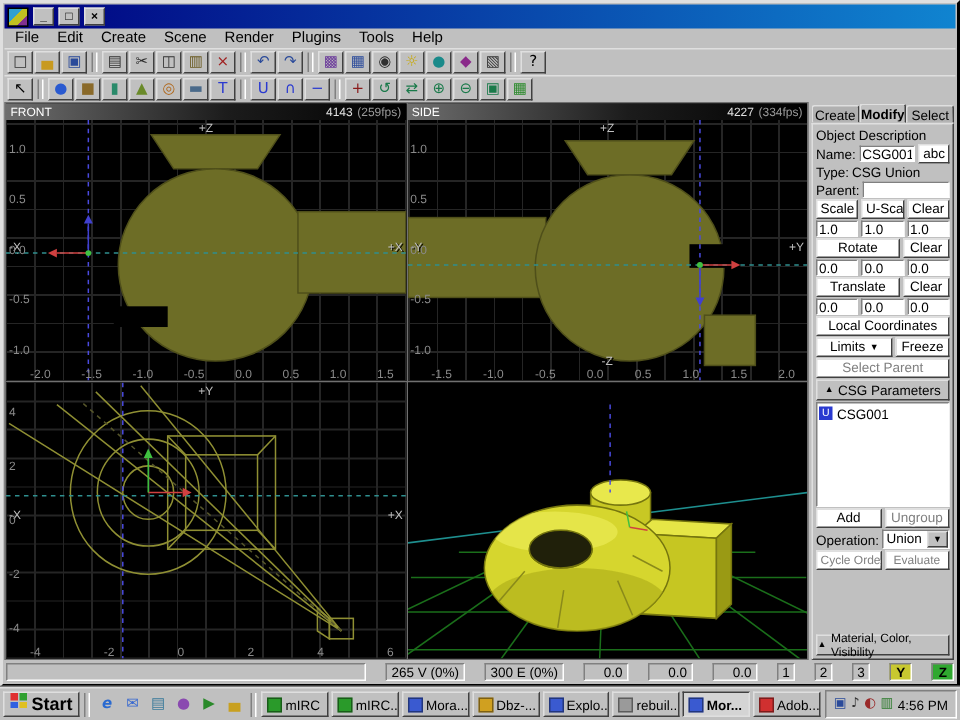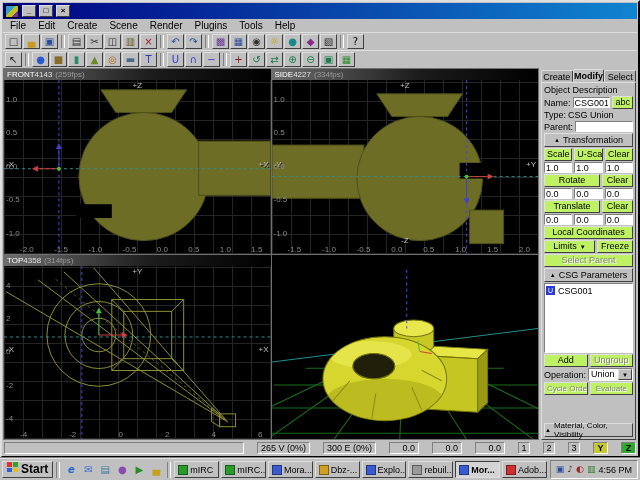--- a/index.html
+++ b/index.html
@@ -22,21 +22,21 @@
   
   .toolbar{flex:none;display:flex;align-items:center;gap:1px;padding:1px 2px;border-top:1px solid #dfdfdf;}
   .tb{width:17px;height:15px;padding:0;display:flex;align-items:center;justify-content:center;
       font-size:10px;line-height:1;font-family:"DejaVu Sans",sans-serif;}
   .tsep{width:2px;height:13px;margin:0 2px;border-left:1px solid #808080;border-right:1px solid #ffffff;}
   
   .main{flex:1;display:flex;min-height:0;}
   .viewports{width:534px;flex:none;display:grid;grid-template-columns:1fr 1fr;grid-template-rows:1fr 1fr;
              gap:1px;background:#707070;border:1px solid #707070;}
   .vp{position:relative;display:flex;flex-direction:column;background:#000;min-height:0;}
-  .vp-header{height:11px;flex:none;display:flex;align-items:center;
+  .vp-header{height:11px;flex:none;display:flex;justify-content:space-between;align-items:center;
              padding:0 3px;background:linear-gradient(90deg,#6e6e6e,#1c1c1c 55%,#000);color:#fff;font-size:8px;}
   .vp-stats{color:#e0e0e0;}
   .vp-stats .fps{color:#9a9a9a;margin-left:3px;}
   .vp-canvas{position:relative;flex:1;overflow:hidden;background:#000;}
   .grid-bg{background-image:
       repeating-linear-gradient(0deg,#252525 0,#252525 1px,transparent 1px,transparent 19px),
       repeating-linear-gradient(90deg,#252525 0,#252525 1px,transparent 1px,transparent 19px);}
   .vp-canvas svg{position:absolute;inset:0;width:100%;height:100%;}
   .ax{position:absolute;color:#c0c0c0;font-size:8px;text-shadow:1px 1px 0 #000;}
   .ax.top{top:1px;left:50%;transform:translateX(-50%);}
@@ -55,21 +55,21 @@
   .tab.active{font-weight:bold;position:relative;z-index:2;border-bottom-color:#c0c0c0;}
   .tab:not(.active){background:#b0b0b0;margin-top:1px;}
   .panel-body{flex:1;display:flex;flex-direction:column;gap:1px;padding:2px 2px;
               border:1px solid;border-color:#dfdfdf #404040 #404040 #dfdfdf;min-height:0;}
   .plabel{font-size:9px;white-space:nowrap;}
   .pvalue{font-size:9px;white-space:nowrap;}
   .prow{display:flex;align-items:center;gap:2px;flex:none;}
   .pinput{flex:1;min-width:0;height:11px;box-sizing:border-box;font-size:9px;padding:0 1px;
           border:1px solid;border-color:#808080 #fff #fff #808080;background:#fff;font-family:inherit;}
   .pbtn{height:13px;box-sizing:border-box;font-size:9px;line-height:11px;padding:0 2px;font-family:inherit;
-        border:1px solid;border-color:#dfdfdf #404040 #404040 #dfdfdf;background:#bef264;white-space:nowrap;overflow:hidden;}
+        border:1px solid;border-color:#dfdfdf #404040 #404040 #dfdfdf;background:#ffffff;white-space:nowrap;overflow:hidden;}
   .pbtn.grow{flex:1;min-width:0;}
   .pbtn.full{width:100%;}
   .pbtn.disabled{color:#808080;text-shadow:1px 1px 0 #fff;}
   .sechdr{flex:none;display:flex;align-items:center;justify-content:center;gap:3px;height:12px;
           border:1px solid;border-color:#dfdfdf #404040 #404040 #dfdfdf;background:#c0c0c0;font-size:9px;}
   .arrbox{font-size:6px;line-height:6px;}
   .listbox{flex:none;height:66px;background:#fff;border:1px solid;border-color:#808080 #fff #fff #808080;
            padding:1px;font-size:9px;overflow:hidden;}
   .li{display:flex;align-items:center;gap:3px;height:11px;}
   .li-ic{width:9px;height:9px;flex:none;background:#2a3ad0;color:#fff;font-size:7px;line-height:9px;text-align:center;}
@@ -338,24 +338,20 @@
               <span>1.0</span>
                 <span>0.5</span>
                 <span>0.0</span>
                 <span>-0.5</span>
                 <span>-1.0</span>
             </div>
           </div>
         </div>
 
         <div class="vp">
-          <div class="vp-header">
-            <span>TOP</span>
-            <span class="vp-stats"><span>4358</span><span class="fps">(314fps)</span></span>
-          </div>
           <div class="vp-canvas grid-bg">
             <svg viewBox="0 0 267 176" preserveAspectRatio="none">
               <g fill="none" stroke="#8f8f33">
                 <circle cx="95" cy="70" r="52"></circle>
                 <circle cx="95" cy="70" r="34"></circle>
                 <circle cx="95" cy="70" r="17"></circle>
                 <rect x="108" y="34" width="72" height="72"></rect>
                 <rect x="120" y="46" width="48" height="48"></rect>
                 <line x1="108" y1="34" x2="120" y2="46"></line>
                   <line x1="180" y1="34" x2="168" y2="46"></line>
@@ -459,24 +455,20 @@
             <button class="pbtn">abc</button>
           </div>
           <div class="prow">
             <span class="plabel">Type:</span>
             <span class="pvalue">CSG Union</span>
           </div>
           <div class="prow">
             <span class="plabel">Parent:</span>
             <input class="pinput" value="" style="">
           </div>
-          <div class="sechdr">
-            <span class="arrbox">▲</span>
-            <span>Transformation</span>
-          </div>
           <div class="prow">
             <button class="pbtn grow">Scale</button>
             <button class="pbtn grow">U-Scale</button>
             <button class="pbtn grow">Clear</button>
           </div>
           <div class="prow">
             <input class="pinput" value="1.0" style="">
             <input class="pinput" value="1.0" style="">
             <input class="pinput" value="1.0" style="">
           </div>

